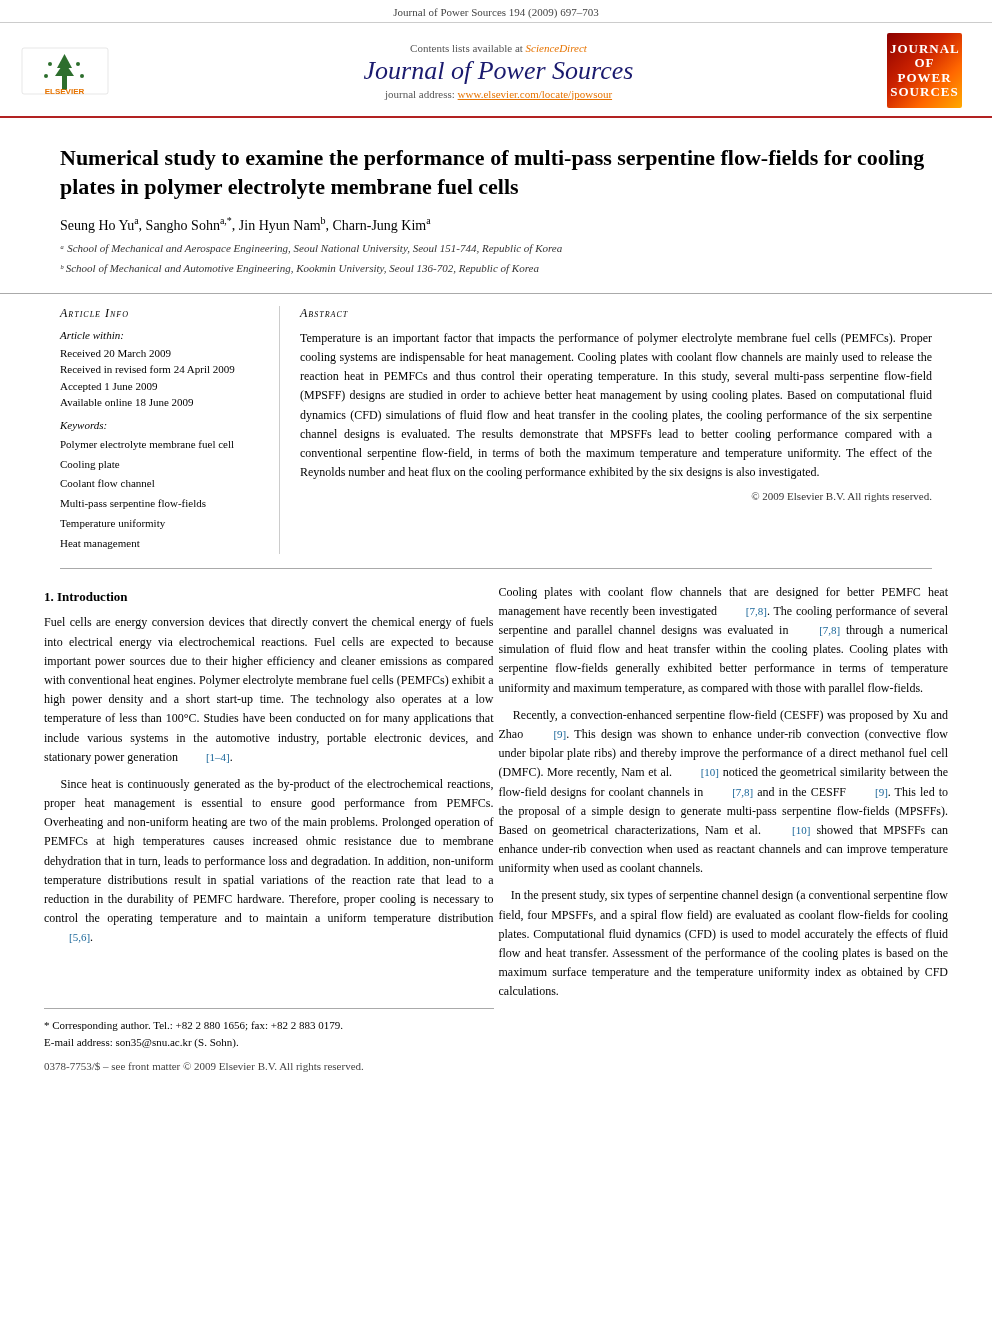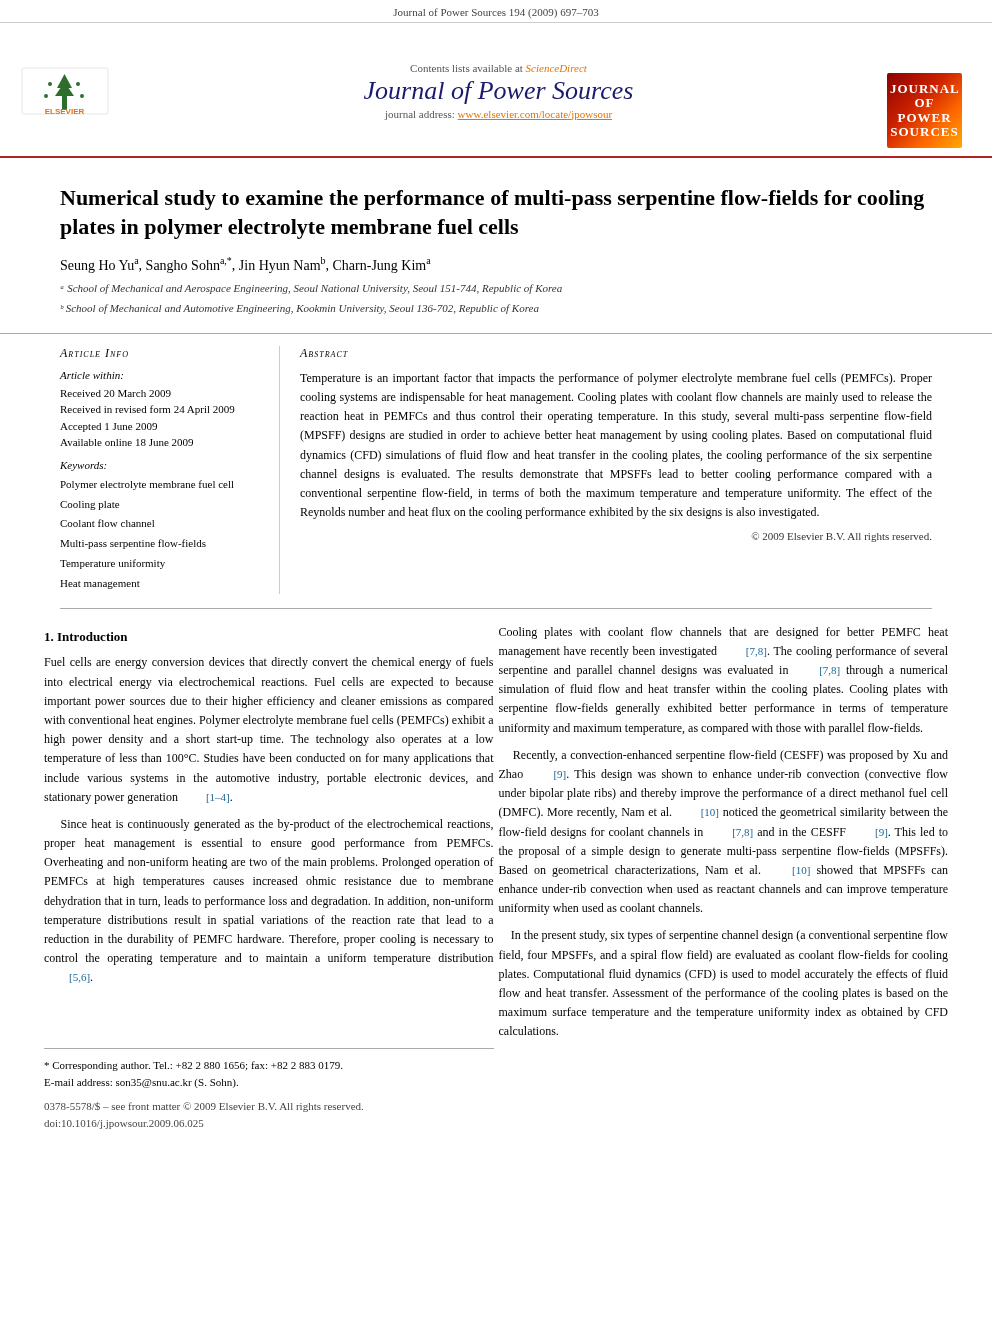--- a/index.html
+++ b/index.html
@@ -77,21 +77,20 @@
       font-size: 11px;
       color: #555;
     }
 
     .journal-homepage a {
       color: #e67300;
     }
 
     .header-right {
       width: 75px;
-      margin-top: 40px;
     }
 
     .journal-logo-box {
       width: 75px;
       height: 75px;
       background: linear-gradient(135deg, #8B0000 0%, #cc2200 40%, #ff6600 70%, #ffaa00 100%);
       display: flex;
       flex-direction: column;
       align-items: center;
       justify-content: center;
@@ -378,22 +377,21 @@
 
       <div class="body-para">
         &nbsp;&nbsp;&nbsp;&nbsp;Since heat is continuously generated as the by-product of the electrochemical reactions, proper heat management is essential to ensure good performance from PEMFCs. Overheating and non-uniform heating are two of the main problems. Prolonged operation of PEMFCs at high temperatures causes increased ohmic resistance due to membrane dehydration that in turn, leads to performance loss and degradation. In addition, non-uniform temperature distributions result in spatial variations of the reaction rate that lead to a reduction in the durability of PEMFC hardware. Therefore, proper <span class="highlight-cooling">cooling</span> is necessary to control the operating temperature and to maintain a uniform temperature distribution <span class="ref">[5,6]</span>.
       </div>
 
       <div style="margin-top: 60px; border-top: 1px solid #aaa; padding-top: 8px;">
         <div class="footnote-line">* Corresponding author. Tel.: +82 2 880 1656; fax: +82 2 883 0179.</div>
         <div class="footnote-line">E-mail address: son35@snu.ac.kr (S. Sohn).</div>
       </div>
       <div class="footer-identifiers">
-        <div>0378-5578/$ – see front matter © 2009 Elsevier B.V. All rights reserved.</div>
-        <div>doi:10.1016/j.jpowsour.2009.06.025</div>
+        <div>0378-7753/$ – see front matter © 2009 Elsevier B.V. All rights reserved.</div>
       </div>
     </div>
 
     <div class="body-col">
       <div class="body-para">
         Cooling plates with coolant flow channels that are designed for better PEMFC heat management have recently been investigated <span class="ref">[7,8]</span>. The cooling performance of several serpentine and parallel channel designs was evaluated in <span class="ref">[7,8]</span> through a numerical simulation of fluid flow and heat transfer within the cooling plates. Cooling plates with serpentine flow-fields generally exhibited better performance in terms of temperature uniformity and maximum temperature, as compared with those with parallel flow-fields.
       </div>
 
       <div class="body-para">
         &nbsp;&nbsp;&nbsp;&nbsp;Recently, a convection-enhanced serpentine flow-field (CESFF) was proposed by Xu and Zhao <span class="ref">[9]</span>. This design was shown to enhance under-rib convection (convective flow under bipolar plate ribs) and thereby improve the performance of a direct methanol fuel cell (DMFC). More recently, Nam et al. <span class="ref">[10]</span> noticed the geometrical similarity between the flow-field designs for coolant channels in <span class="ref">[7,8]</span> and in the CESFF <span class="ref">[9]</span>. This led to the proposal of a simple design to generate multi-pass serpentine flow-fields (MPSFFs). Based on geometrical characterizations, Nam et al. <span class="ref">[10]</span> showed that MPSFFs can enhance under-rib convection when used as reactant channels and can improve temperature uniformity when used as coolant channels.

